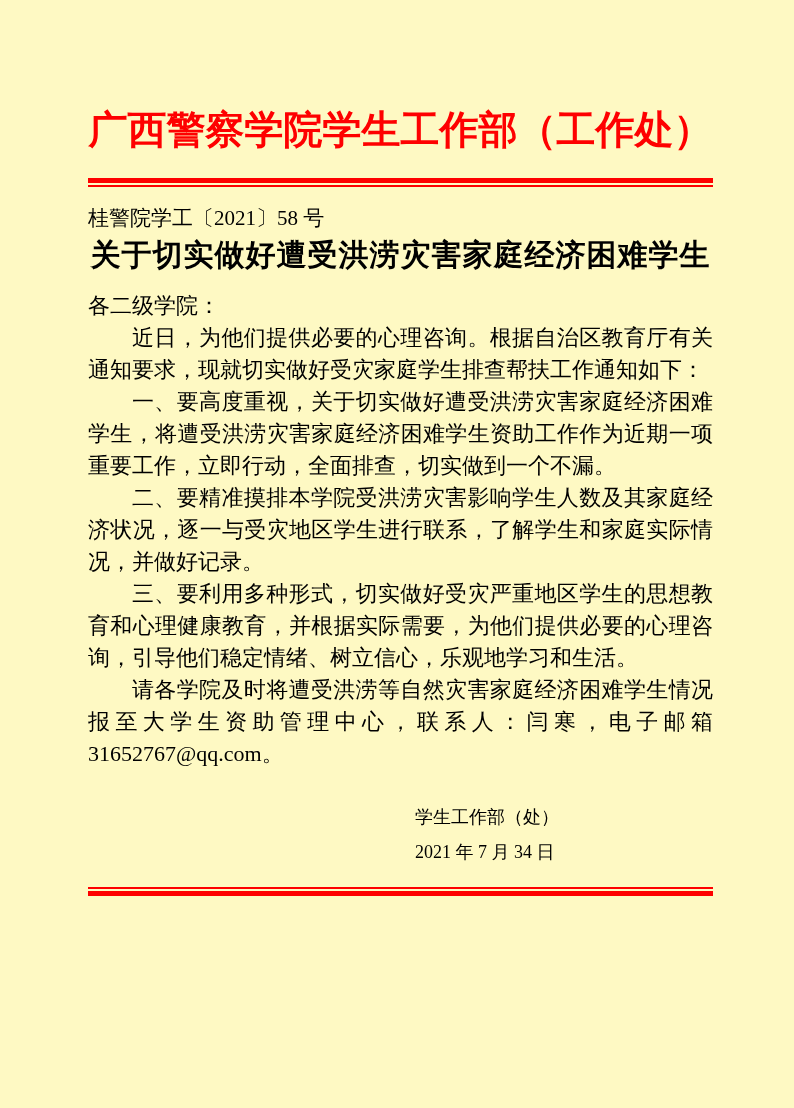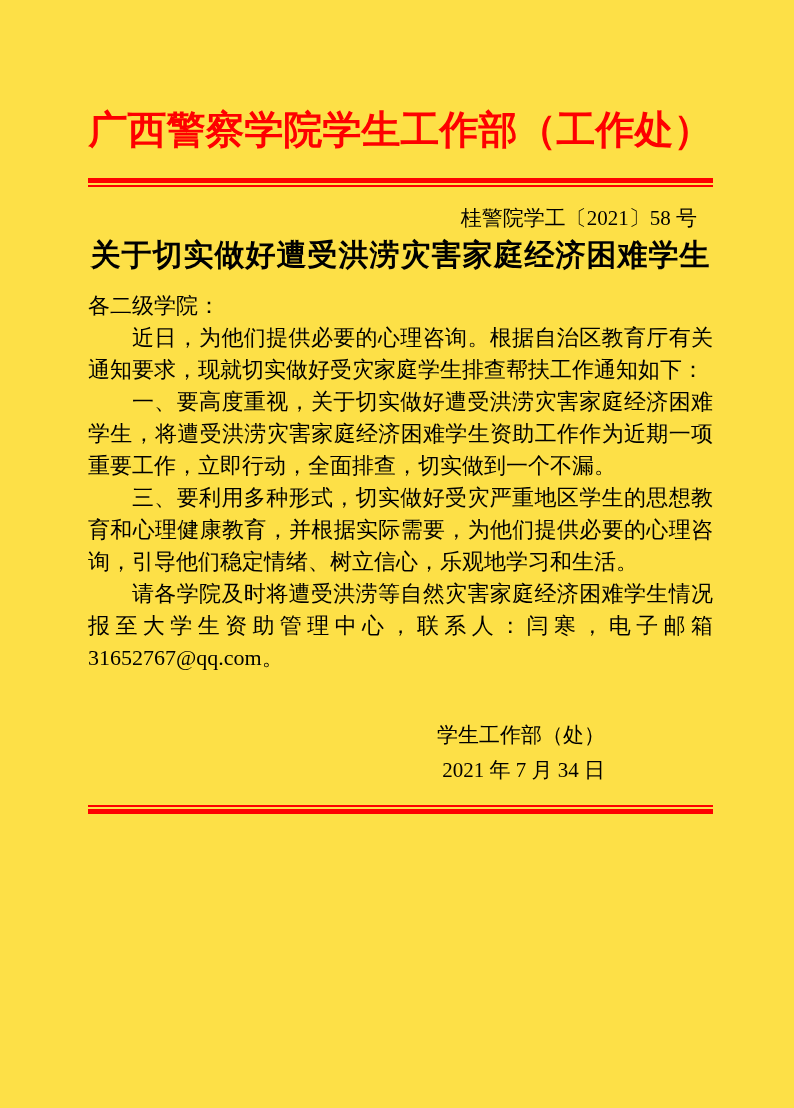--- a/index.html
+++ b/index.html
@@ -2,21 +2,21 @@
 <html style="--accent: #fe0000;"><head>
 <meta charset="utf-8">
 <style>
   :root { --accent: #fe0000; }
   html, body { margin: 0; padding: 0; background: #ffffff; }
   .page {
     position: relative;
     width: 794px;
     height: 1108px;
     margin: 0 auto;
-    background: #fde047;
+    background: #fef9c3;
     box-sizing: border-box;
     padding: 0 81px 0 88px;
     overflow: hidden;
     color: #000000;
     font-family: "Liberation Serif", "DejaVu Serif", serif;
   }
   .letterhead {
     margin-top: 106px;
     text-align: center;
     white-space: nowrap;
@@ -33,21 +33,20 @@
     border-top: 5px solid var(--accent);
     border-bottom: 2px solid var(--accent);
   }
   .rule-bottom {
     margin-top: 17px;
     border-top: 2px solid var(--accent);
     border-bottom: 5px solid var(--accent);
   }
   .doc-number {
     margin-top: 19px;
-    text-align: right;
     padding-right: 16px;
     font-size: 21px;
     line-height: 25px;
   }
   .notice-title {
     text-align: center;
     font-family: "Liberation Sans", "DejaVu Sans", sans-serif;
     font-weight: bold;
     font-size: 30px;
     line-height: 47px;
@@ -56,26 +55,26 @@
   .body-text {
     margin-top: 12px;
     font-size: 22px;
     line-height: 32px;
     text-align: justify;
     text-justify: inter-character;
   }
   .body-text p { margin: 0; padding: 0; }
   .para { text-indent: 2em; }
   .signature {
-    margin-top: 44px;
+    margin-top: 30px;
     margin-left: auto;
     margin-right: 108px;
     width: 190px;
-    text-align: right;
-    font-size: 21px;
+    text-align: left;
+    font-size: 18px;
     line-height: 35px;
     white-space: nowrap;
   }
 </style>
 </head>
 <body>
 
 <div class="page">
 
   <div class="letterhead">广西警察学院学生工作部（工作处）</div>
@@ -85,20 +84,21 @@
   <div class="doc-number">桂警院学工〔2021〕58 号</div>
 
   <div class="notice-title">
     <div>关于切实做好遭受洪涝灾害家庭经济困难学生</div>
   </div>
 
   <div class="body-text">
     <p class="salutation">各二级学院：</p>
     <p class="para">近日，为他们提供必要的心理咨询。根据自治区教育厅有关通知要求，现就切实做好受灾家庭学生排查帮扶工作通知如下：</p>
     <p class="para">一、要高度重视，关于切实做好遭受洪涝灾害家庭经济困难学生，将遭受洪涝灾害家庭经济困难学生资助工作作为近期一项重要工作，立即行动，全面排查，切实做到一个不漏。</p>
+    <p class="para">二、要精准摸排本学院受洪涝灾害影响学生人数及其家庭经济状况，逐一与受灾地区学生进行联系，了解学生和家庭实际情况，并做好记录。</p>
     <p class="para">三、要利用多种形式，切实做好受灾严重地区学生的思想教育和心理健康教育，并根据实际需要，为他们提供必要的心理咨询，引导他们稳定情绪、树立信心，乐观地学习和生活。</p>
     <p class="para">请各学院及时将遭受洪涝等自然灾害家庭经济困难学生情况报至大学生资助管理中心，联系人：闫寒，电子邮箱31652767@qq.com。</p>
   </div>
 
   <div class="signature">
     <div>学生工作部（处）</div>
     <div>2021 年 7 月 34 日</div>
   </div>
 
   <div class="rule rule-bottom"></div>

